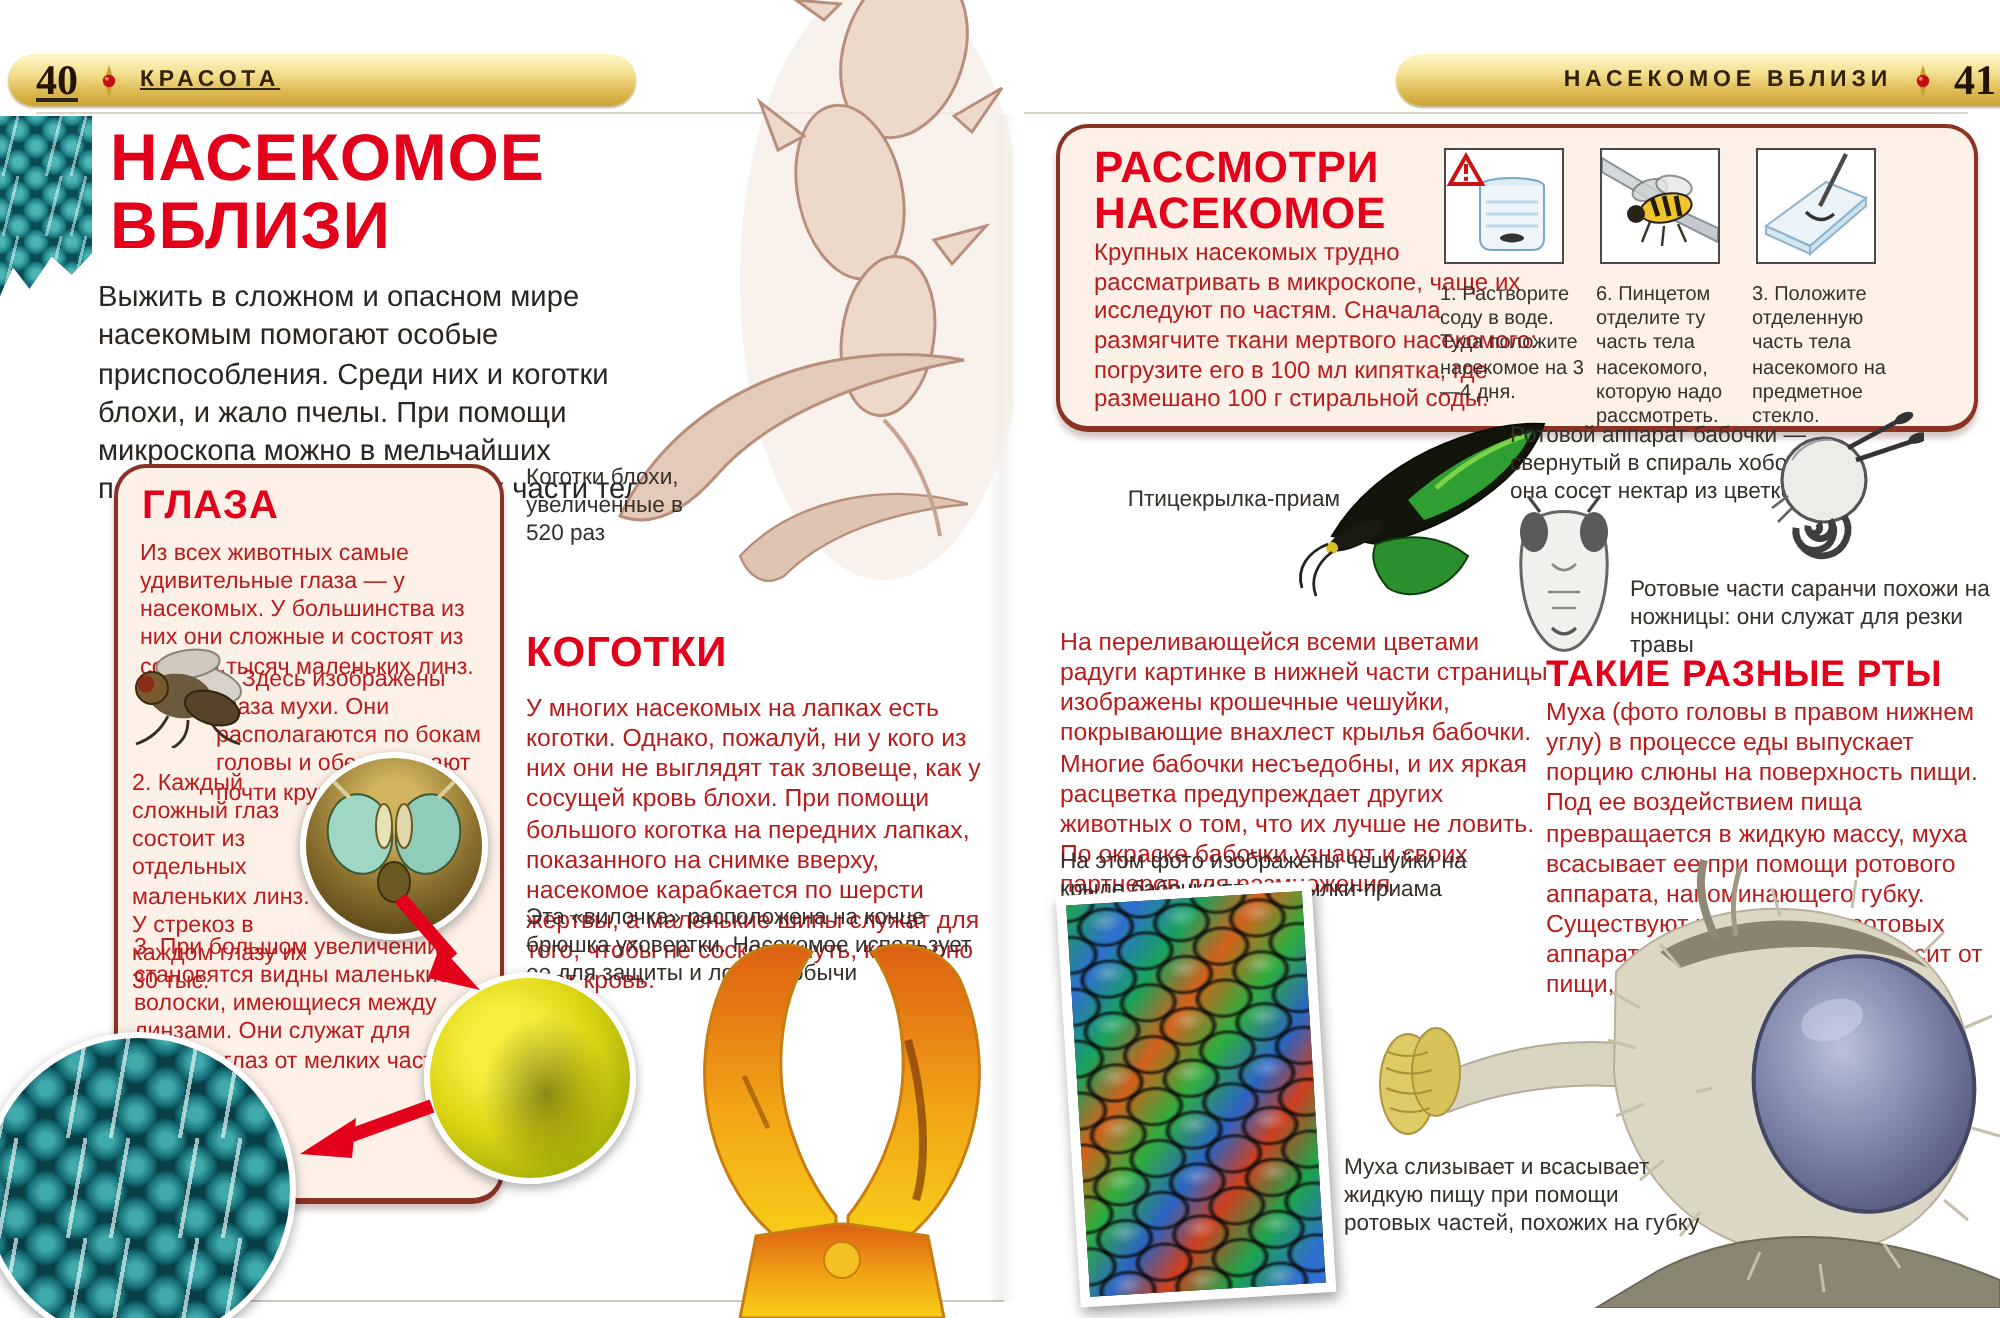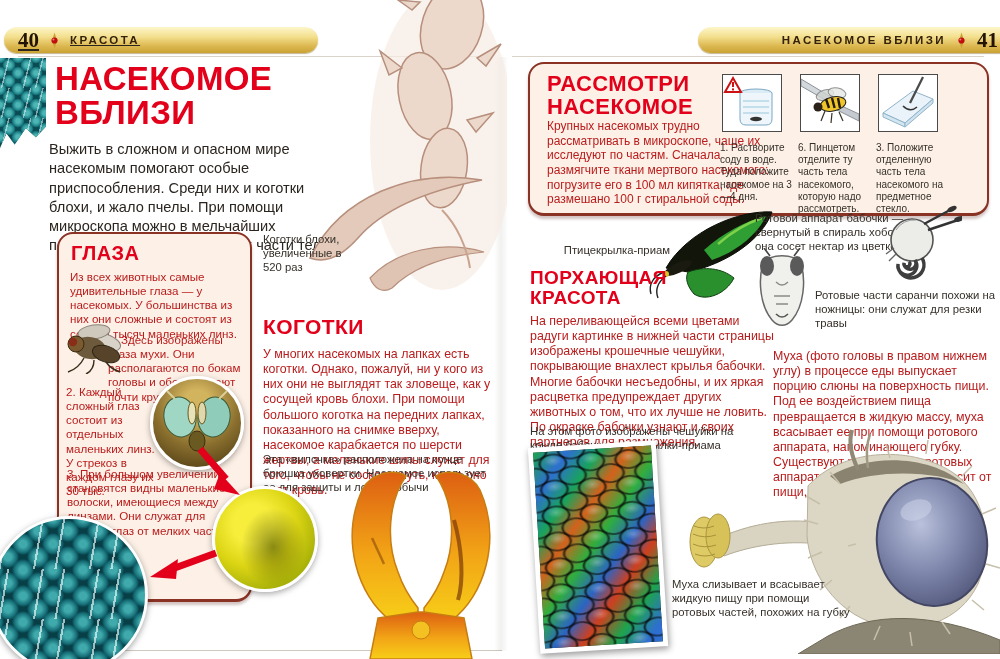--- a/index.html
+++ b/index.html
@@ -268,28 +268,28 @@
     <path d="M13,16 C19,5 45,5 51,16 C56,32 54,58 42,72 C36,79 28,79 22,72 C10,58 8,32 13,16 Z" fill="#f0f0ec" stroke="#666" stroke-width="1.5"></path>
     <ellipse cx="17" cy="18" rx="7" ry="10" fill="#5a5a5a"></ellipse>
     <ellipse cx="47" cy="18" rx="7" ry="10" fill="#5a5a5a"></ellipse>
     <path d="M20,8 L14,0 M44,8 L50,0" stroke="#444" stroke-width="1.6"></path>
     <path d="M26,34 C30,38 34,38 38,34 M24,48 H40 M26,56 H38" stroke="#8a8a84" stroke-width="1.3" fill="none"></path>
     <path d="M26,66 q6,6 12,0" stroke="#555" stroke-width="1.6" fill="none"></path>
   </svg>
 
   <div class="caption" style="position:absolute;left:815px;top:288px;width:182px">Ротовые части саранчи похожи на ножницы: они служат для резки травы</div>
 
-  <div class="red-title" style="position:absolute;left:530px;top:268px;font-size:19px;width:145px">ПОРХАЮЩАЯ КРАСОТА</div>
   <div class="body-text" style="position:absolute;left:530px;top:314px;width:250px">На переливающейся всеми цветами радуги картинке в нижней части страницы изображены крошечные чешуйки, покрывающие внахлест крылья бабочки. Многие бабочки несъедобны, и их яркая расцветка предупреждает других животных о том, что их лучше не ловить. По окраске бабочки узнают и своих партнеров для размножения.</div>
   <div class="caption" style="position:absolute;left:530px;top:424px;width:225px">На этом фото изображены чешуйки на крыле бабочки птицекрылки-приама</div>
 
   <div class="photo-frame" style="left:534px;top:444px;transform:rotate(-3.5deg)">
     <div class="scales"></div>
   </div>
 
+  <div class="red-title" style="position:absolute;left:773px;top:327px;font-size:18.5px;width:220px">ТАКИЕ РАЗНЫЕ РТЫ</div>
   <div class="body-text" style="position:absolute;left:773px;top:349px;width:220px">Муха (фото головы в правом нижнем углу) в процессе еды выпускает порцию слюны на поверхность пищи. Под ее воздействием пища превращается в жидкую массу, муха всасывает ее при помощи ротового аппарата, напоминающего губку. Существуют разные типы ротовых аппаратов насекомых. Все зависит от пищи, которой они питаются.</div>
 
   <svg class="art" style="left:680px;top:424px;z-index:0" width="320" height="230" viewBox="0 0 320 230">
     <defs>
       <radialGradient id="eyeg" cx="0.42" cy="0.35" r="0.75">
         <stop offset="0" stop-color="#b9c1dc"></stop>
           <stop offset="0.55" stop-color="#7a82a8"></stop>
           <stop offset="1" stop-color="#4c5173"></stop>
       </radialGradient>
     </defs>

